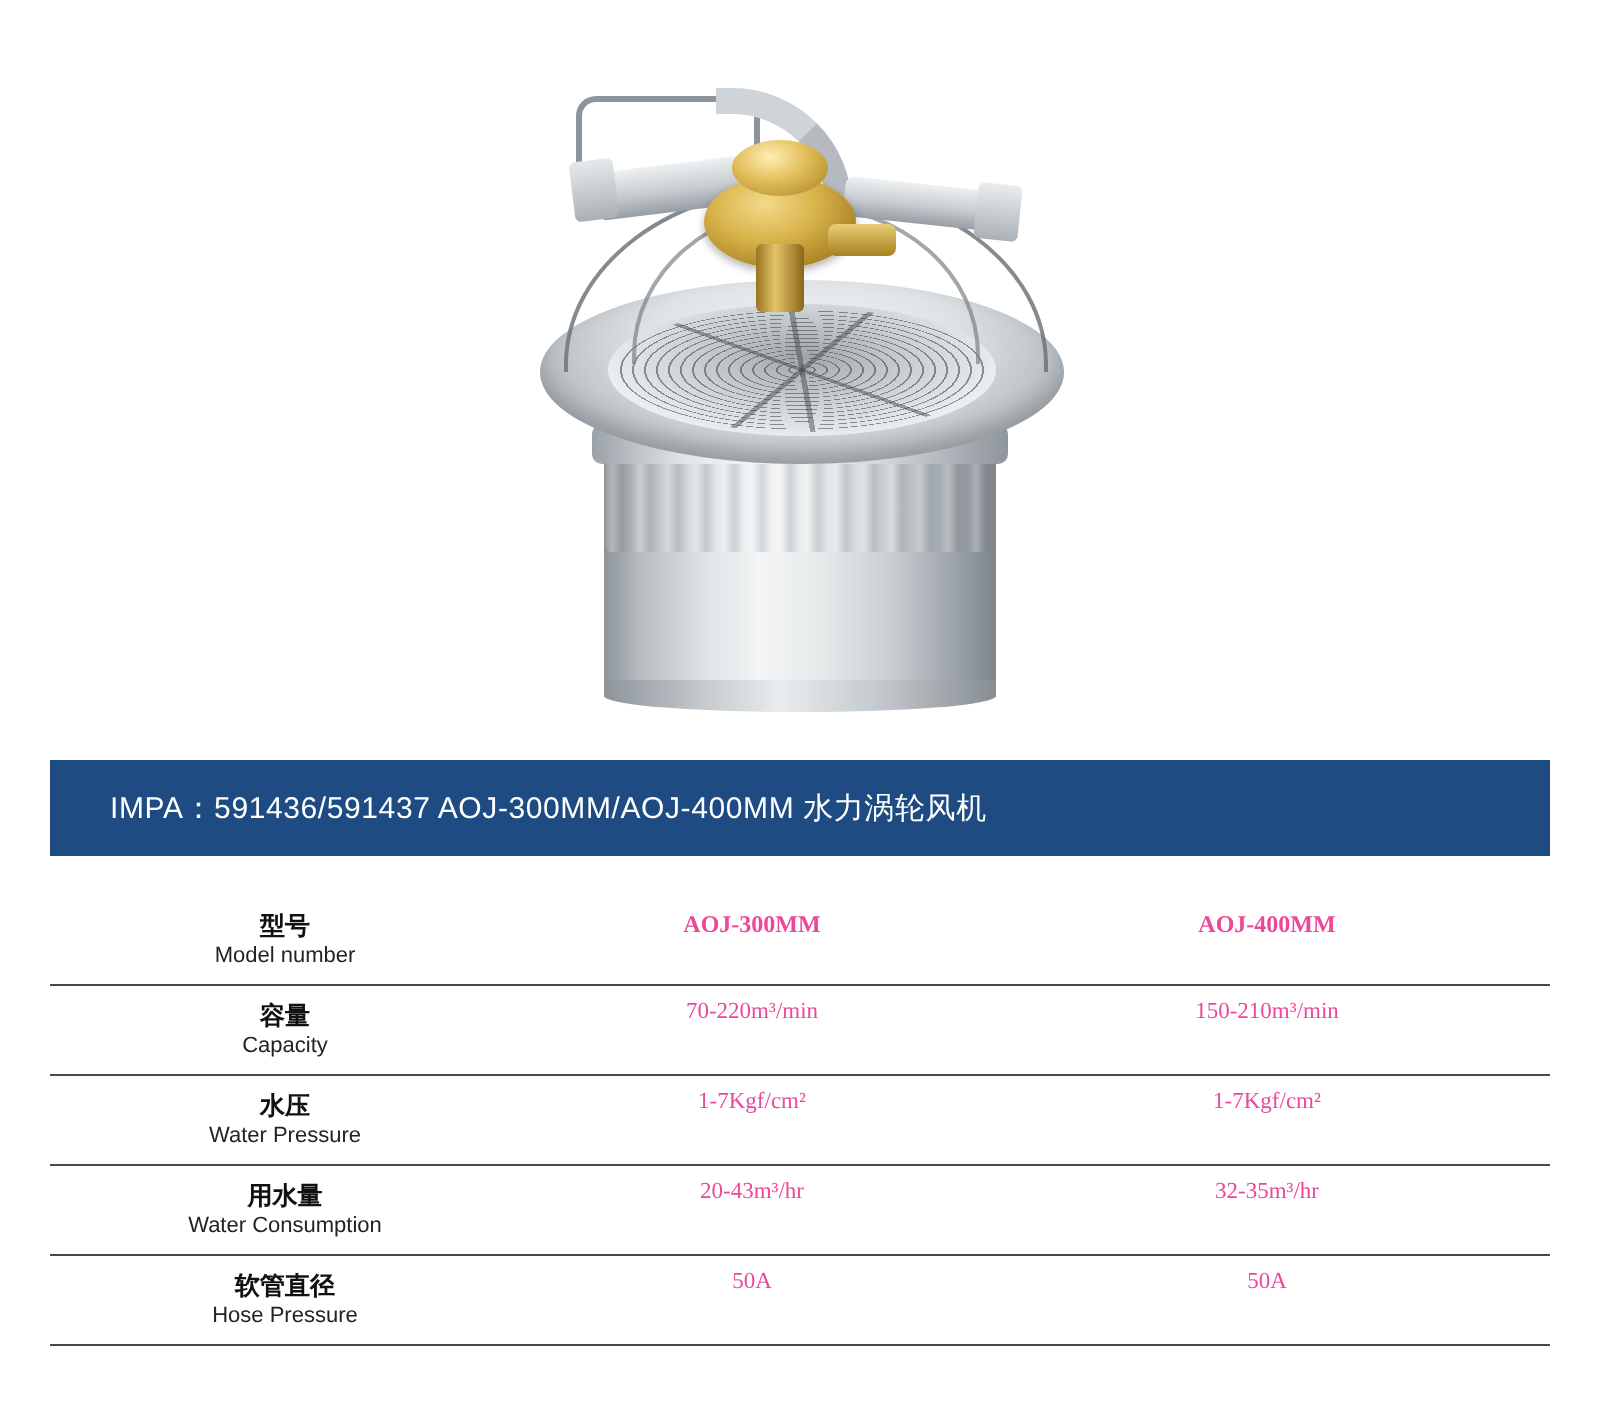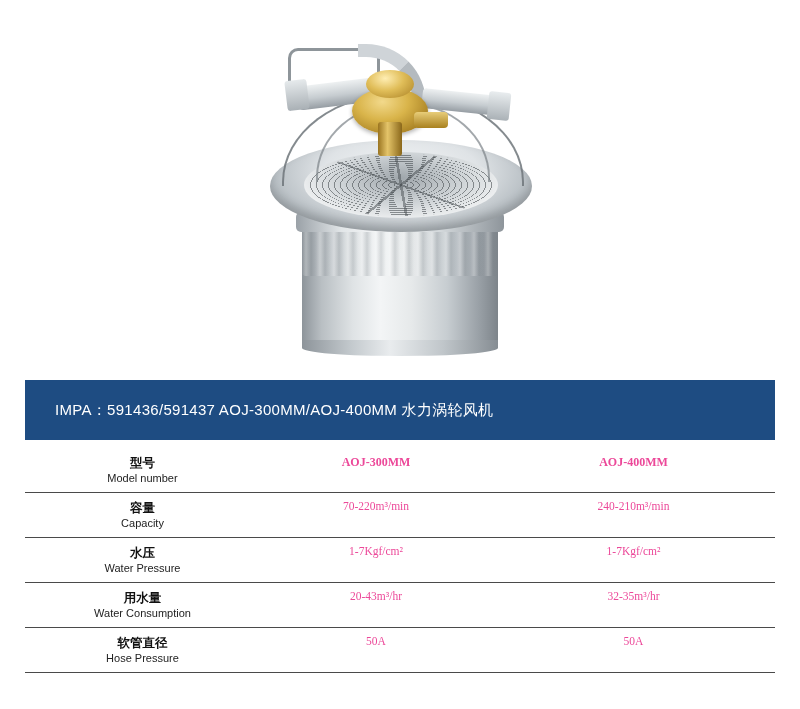--- a/index.html
+++ b/index.html
@@ -258,21 +258,21 @@
     background: linear-gradient(to bottom, #e8cd79, #a9811f);
     border-radius: 4px;
   }
 
   
   .title-bar {
     position: absolute;
     left: 25px;
     top: 380px;
     width: 750px;
-    height: 60px;
+    height: 48px;
     background: #1e4c82;
     display: flex;
     align-items: center;
   }
   .title-bar .title-text {
     color: #ffffff;
     font-size: 15px;
     letter-spacing: .3px;
     padding-left: 30px;
   }
@@ -363,21 +363,21 @@
         </td>
         <td class="col-a val head-val">AOJ-300MM</td>
         <td class="col-b val head-val">AOJ-400MM</td>
       </tr>
       <tr>
         <td class="col-label">
           <div class="label-cn">容量</div>
           <div class="label-en">Capacity</div>
         </td>
         <td class="col-a val">70-220m³/min</td>
-        <td class="col-b val">240-210m³/min</td>
+        <td class="col-b val">150-210m³/min</td>
       </tr>
       <tr>
         <td class="col-label">
           <div class="label-cn">水压</div>
           <div class="label-en">Water Pressure</div>
         </td>
         <td class="col-a val">1-7Kgf/cm²</td>
         <td class="col-b val">1-7Kgf/cm²</td>
       </tr>
       <tr>

